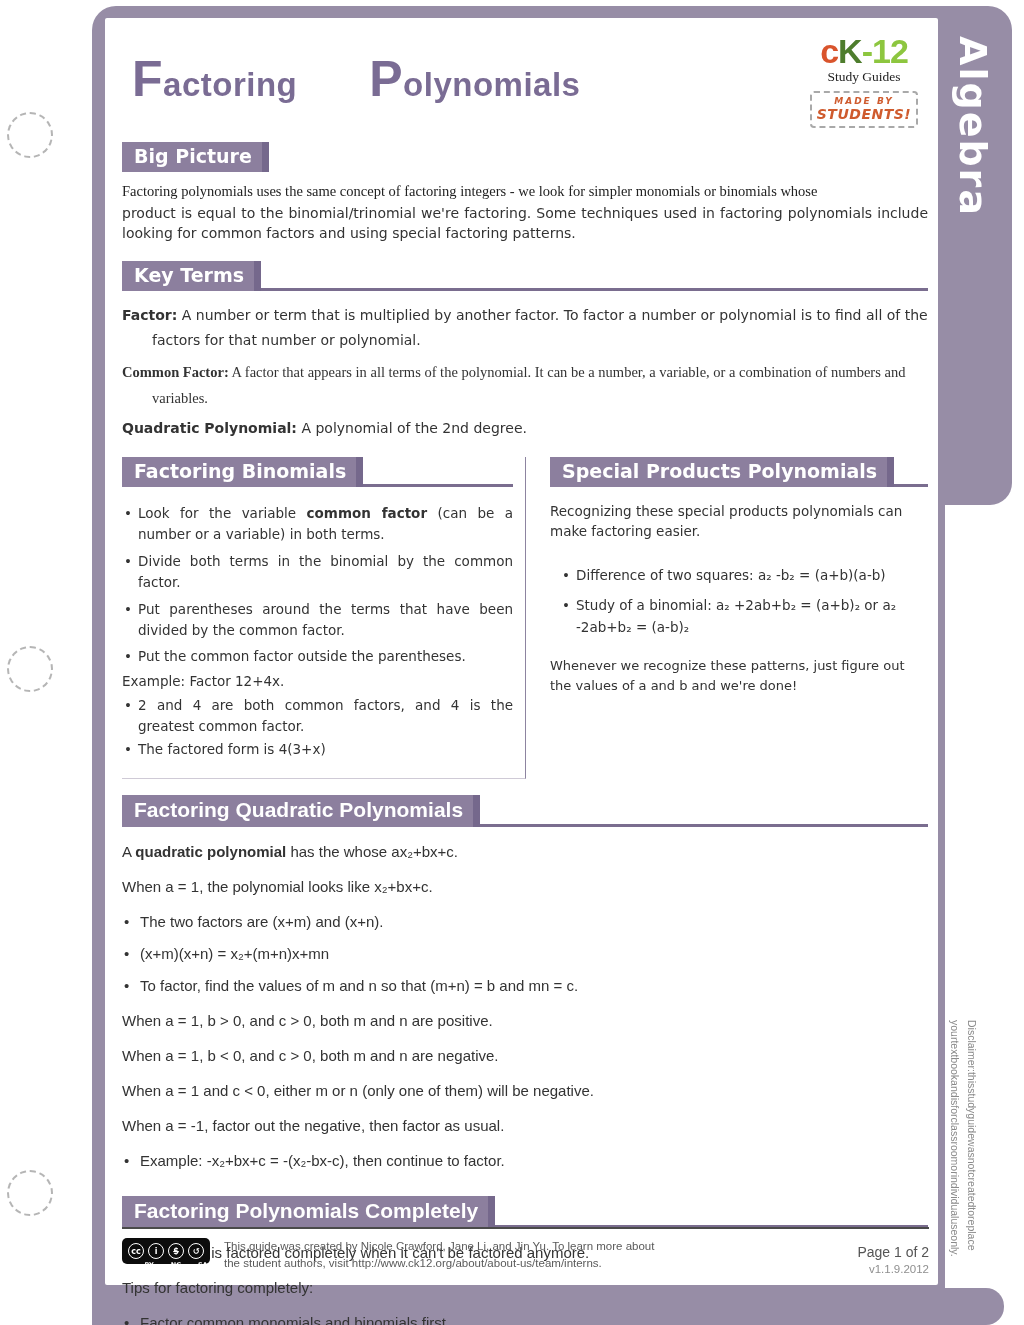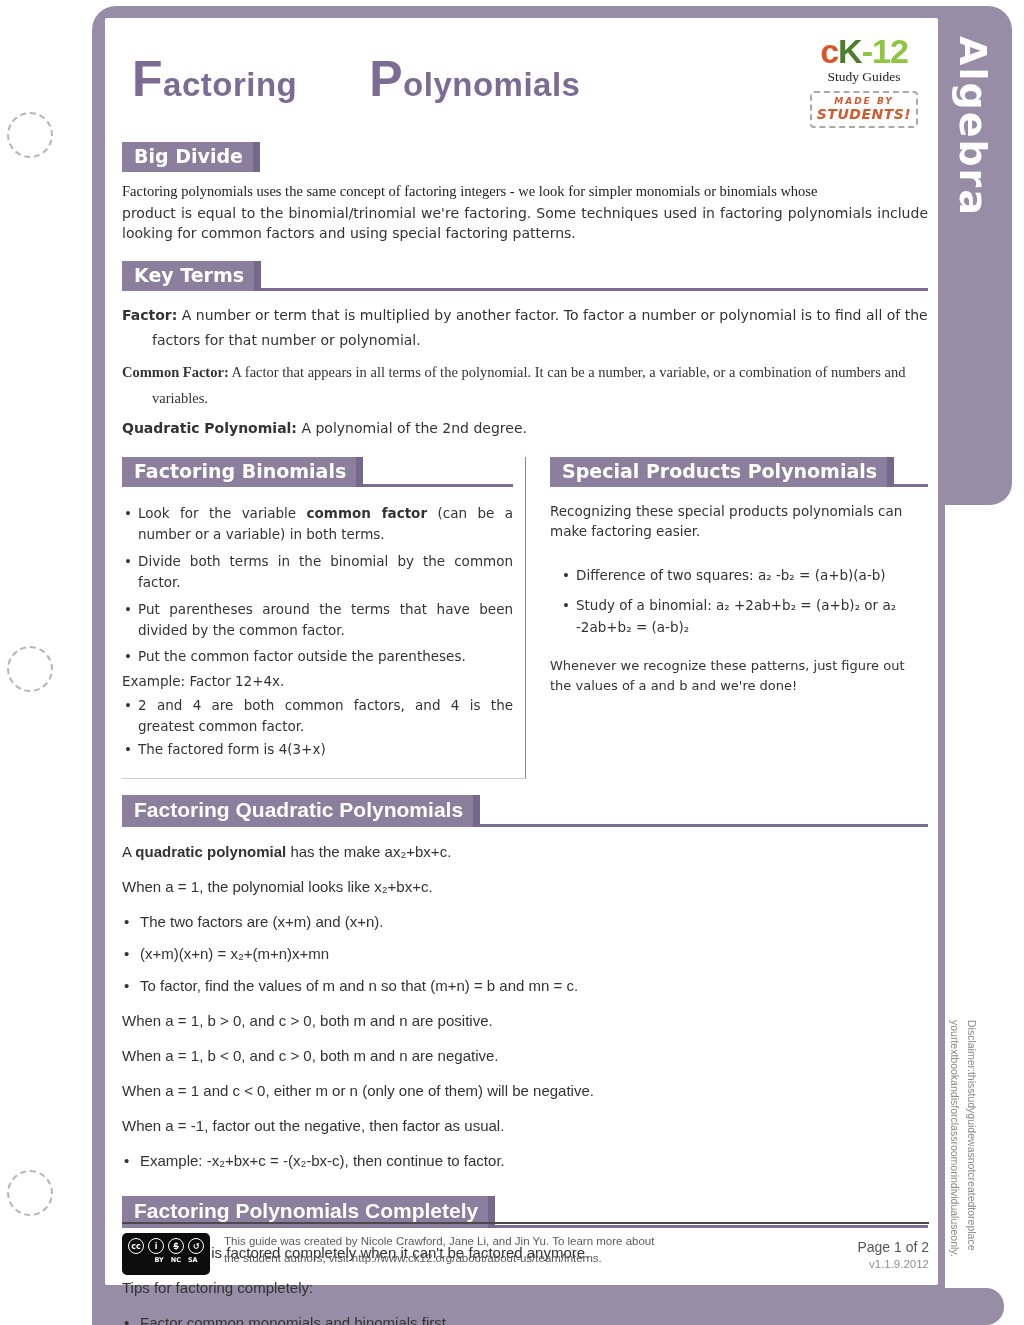--- a/index.html
+++ b/index.html
@@ -90,28 +90,28 @@
   .flow p { margin:14px 0; line-height:1.4; }
   .flow .bl { font-size:15px; }
   .flow .bl li { margin-bottom:10px; padding-left:18px; line-height:1.45; }
   .q-row { margin-top:16px; }
   .c-row { margin-top:24px; }
   .bold { font-weight:bold; }
   
   .footer { position:absolute; left:17px; right:9px; bottom:10px; }
   .footer-line { height:2px; background:#4a4a4a; margin-bottom:9px; }
   .footer-flex { display:flex; align-items:flex-start; }
-  .cc-badge { width:88px; height:42px; background:#0c0c0c; border-radius:5px;
+  .cc-badge { width:88px; height:26px; background:#0c0c0c; border-radius:5px;
     box-sizing:border-box; padding-top:5px; flex:none; }
   .cc-icons { display:flex; gap:4px; justify-content:center; }
   .cc-circ { width:16px; height:16px; border:1.5px solid #fff; border-radius:50%;
     color:#fff; font-size:8px; font-weight:bold; display:flex; align-items:center;
     justify-content:center; box-sizing:border-box; }
   .cc-circ.nc span { text-decoration:line-through; }
-  .cc-labels { display:flex; gap:7px; justify-content:center; margin-left:20px;
+  .cc-labels { display:flex; gap:17px; justify-content:center; margin-left:20px;
     color:#fff; font-size:6.5px; font-weight:bold; margin-top:2px; }
   .credit { width:445px; margin-left:14px; font-size:11.5px; color:#5a5a5a;
     line-height:1.45; font-family:"Liberation Sans", sans-serif; overflow-wrap:anywhere; }
   .page-meta { margin-left:auto; text-align:right; padding-top:6px;
     font-family:"Liberation Sans", sans-serif; }
   .page-label { font-size:14px; color:#555; }
   .version { font-size:11.5px; color:#8f8f8f; margin-top:3px; }
 </style>
 </head>
 <body>
@@ -141,21 +141,21 @@
         <div class="brand"><span class="c">c</span><span class="k">K</span><span class="n12">-12</span></div>
         <div class="study">Study Guides</div>
         <div class="badge">
           <div class="l1">MADE BY</div>
           <div class="l2">STUDENTS!</div>
         </div>
       </div>
     </div>
 
     <div class="bp-box">
-      <span class="sec-box">Big Divide</span>
+      <span class="sec-box">Big Picture</span>
     </div>
     <p class="bp-serif">Factoring polynomials uses the same concept of factoring integers - we look for simpler monomials or binomials whose</p>
     <p class="bp-sans">product is equal to the binomial/trinomial we're factoring. Some techniques used in factoring polynomials include looking for common factors and using special factoring patterns.</p>
 
     <div class="sec-row kt-row">
       <span class="sec-box">Key Terms</span>
       <span class="sec-rule"></span>
     </div>
     <div class="kt-items">
       <div class="kt-item"><span class="term">Factor:</span><span> A number or term that is multiplied by another factor. To factor a number or polynomial is to find all of the factors for that number or polynomial.</span></div>
@@ -193,21 +193,21 @@
         </ul>
         <div class="sp-outro">Whenever we recognize these patterns, just figure out the values of a and b and we're done!</div>
       </div>
     </div>
 
     <div class="sec-row q-row">
       <span class="sec-box narrowfont">Factoring Quadratic Polynomials</span>
       <span class="sec-rule"></span>
     </div>
     <div class="flow">
-      <p><span>A </span><span class="bold">quadratic polynomial</span><span> has the make ax₂+bx+c.</span></p>
+      <p><span>A </span><span class="bold">quadratic polynomial</span><span> has the whose ax₂+bx+c.</span></p>
       <p>When a = 1, the polynomial looks like x₂+bx+c.</p>
       <ul class="bl">
         <li>The two factors are (x+m) and (x+n).</li>
         <li>(x+m)(x+n) = x₂+(m+n)x+mn</li>
         <li>To factor, find the values of m and n so that (m+n) = b and mn = c.</li>
       </ul>
       <p>When a = 1, b &gt; 0, and c &gt; 0, both m and n are positive.</p>
       <p>When a = 1, b &lt; 0, and c &gt; 0, both m and n are negative.</p>
       <p>When a = 1 and c &lt; 0, either m or n (only one of them) will be negative.</p>
       <p>When a = -1, factor out the negative, then factor as usual.</p>

